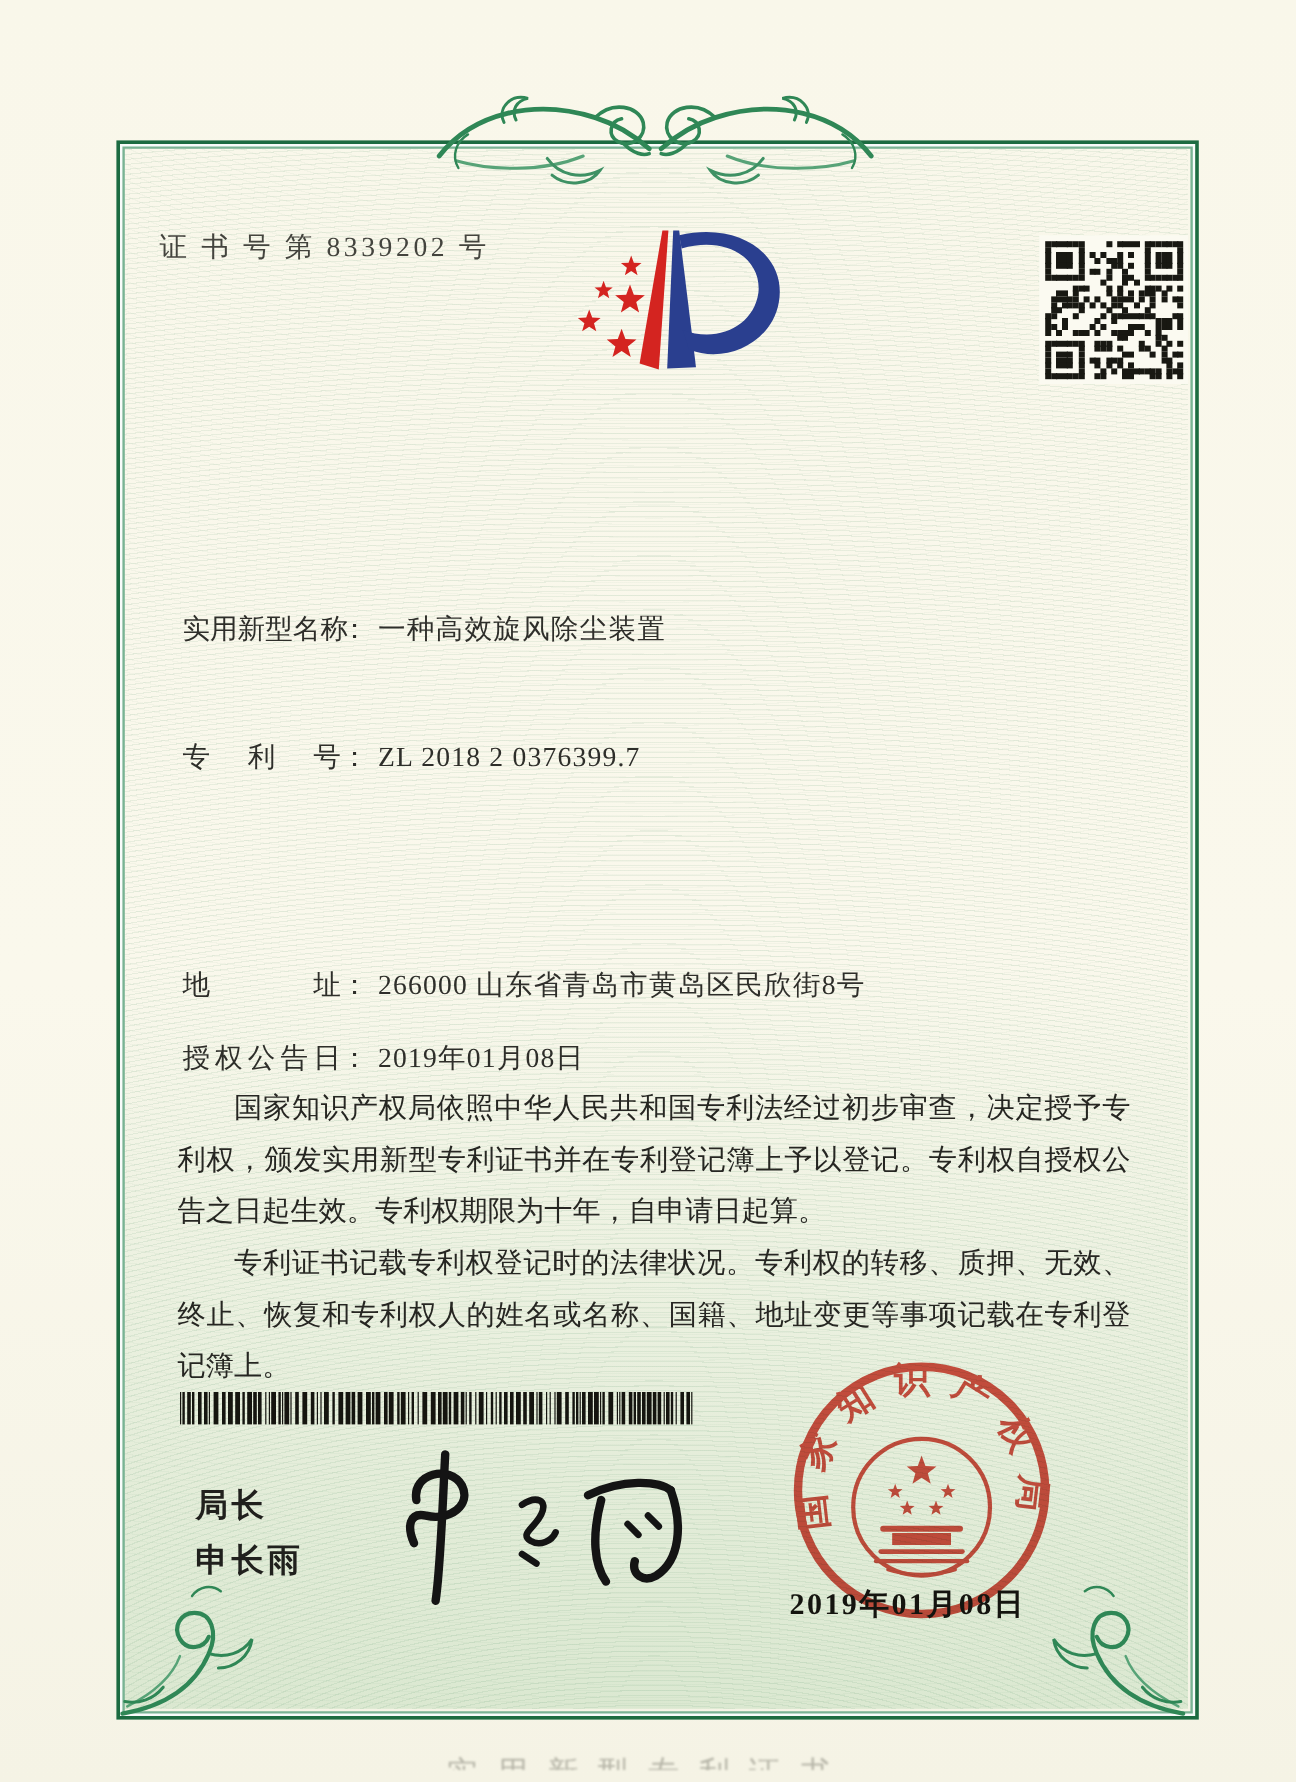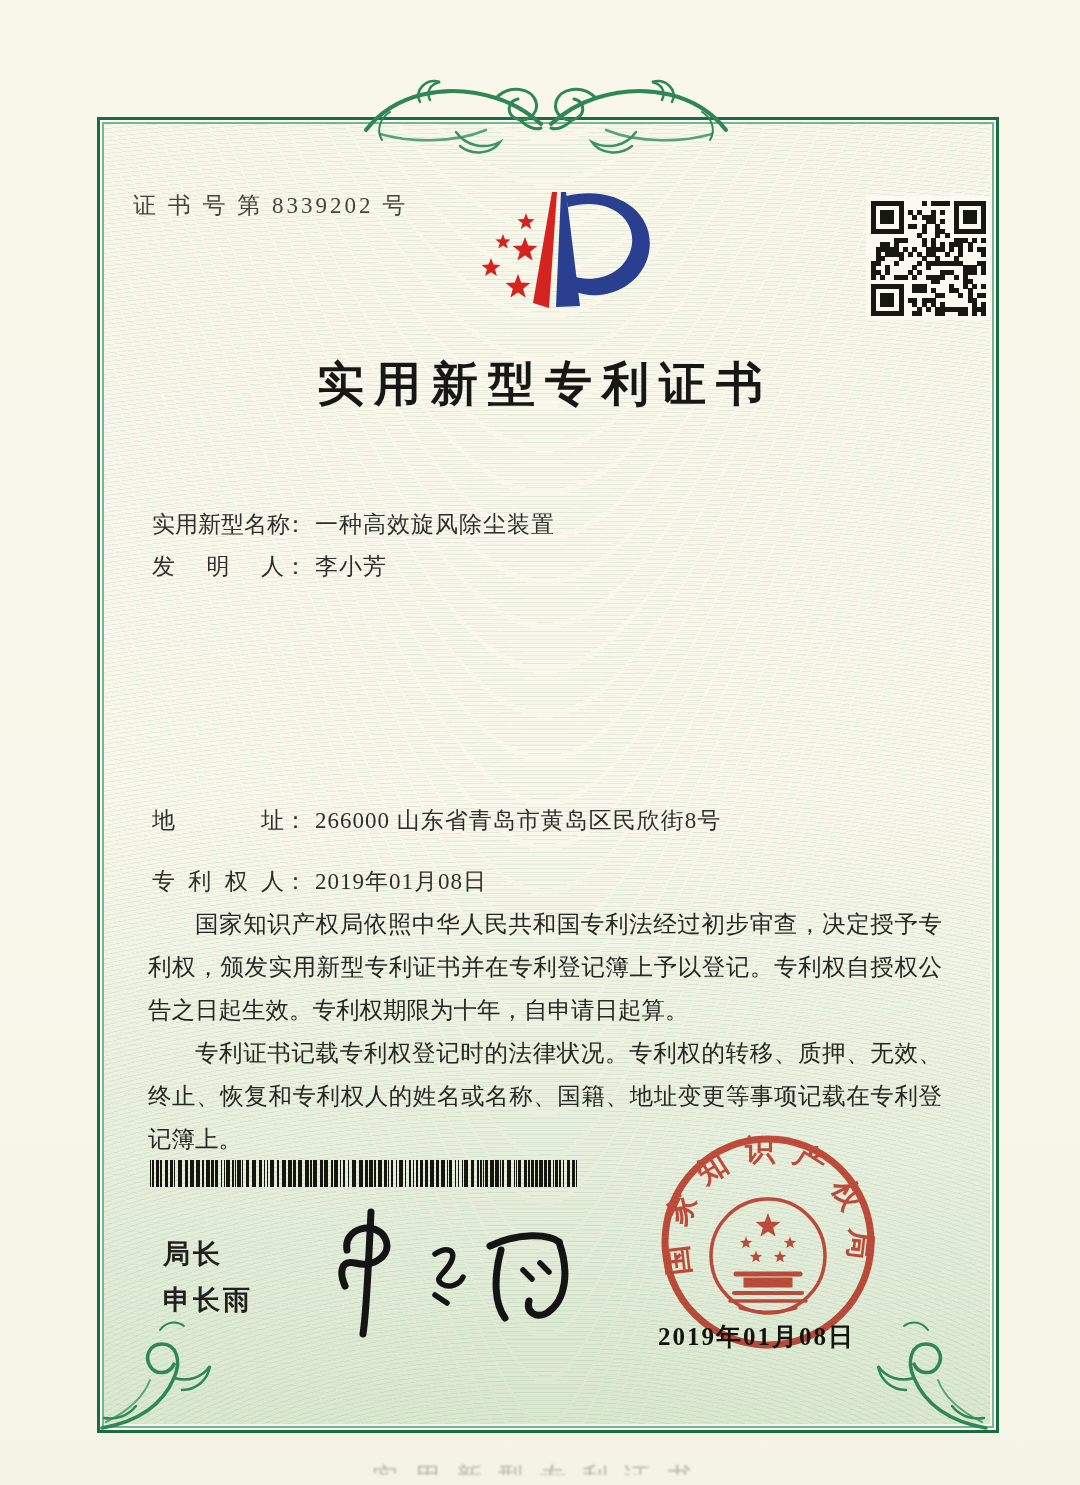--- a/index.html
+++ b/index.html
@@ -391,34 +391,33 @@
       <b style="left: 28px; top: 115.4px; width: 5px; height: 5px;"></b>
       <b style="left: 32.6px; top: 87.8px; width: 5px; height: 5px;"></b>
       <b style="left: 32.6px; top: 92.4px; width: 5px; height: 5px;"></b>
       <b style="left: 32.6px; top: 97px; width: 5px; height: 5px;"></b>
       <b style="left: 32.6px; top: 101.6px; width: 5px; height: 5px;"></b>
       <b style="left: 32.6px; top: 106.2px; width: 5px; height: 5px;"></b>
       <b style="left: 32.6px; top: 110.8px; width: 5px; height: 5px;"></b>
       <b style="left: 32.6px; top: 115.4px; width: 5px; height: 5px;"></b>
     </div>
 
-  <div class="title">实用新型专利证书</div>
 
   <div class="frow" style="top:509px">
     <span class="lbl">实用新型名称</span><span class="colon">：</span><span class="fval">一种高效旋风除尘装置</span>
   </div>
-  <div class="frow" style="top:551px">
-    <span class="lbl">发明人</span><span class="colon">：</span><span class="fval">李小芳</span>
+  <div class="frow" style="top:615px">
+    <span class="lbl">专利号</span><span class="colon">：</span><span class="fval">ZL 2018 2 0376399.7</span>
   </div>
   <div class="frow" style="top:805px">
     <span class="lbl">地址</span><span class="colon">：</span><span class="fval">266000 山东省青岛市黄岛区民欣街8号</span>
   </div>
 
   <div class="frow" style="top:866px;width:790px">
-    <span class="lbl">专利权人</span><span class="colon">：</span><span class="fval">2019年01月08日</span>
+    <span class="lbl">授权公告日</span><span class="colon">：</span><span class="fval">2019年01月08日</span>
   </div>
 
   <div class="paras">
     <p>国家知识产权局依照中华人民共和国专利法经过初步审查，决定授予专利权，颁发实用新型专利证书并在专利登记簿上予以登记。专利权自授权公告之日起生效。专利权期限为十年，自申请日起算。</p>
     <p>专利证书记载专利权登记时的法律状况。专利权的转移、质押、无效、终止、恢复和专利权人的姓名或名称、国籍、地址变更等事项记载在专利登记簿上。</p>
   </div>
 
   <div class="barcode" id="barcode">
       <i style="width: 1px; margin-right: 1px;"></i>
       <i style="width: 2px; margin-right: 2px;"></i>

